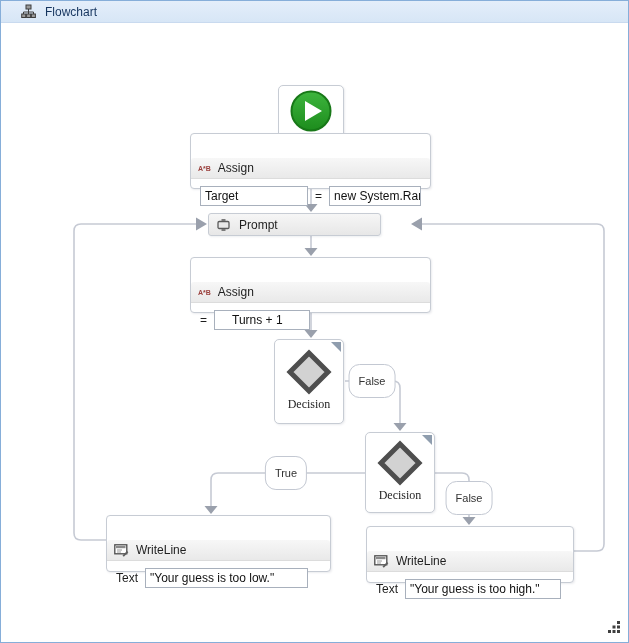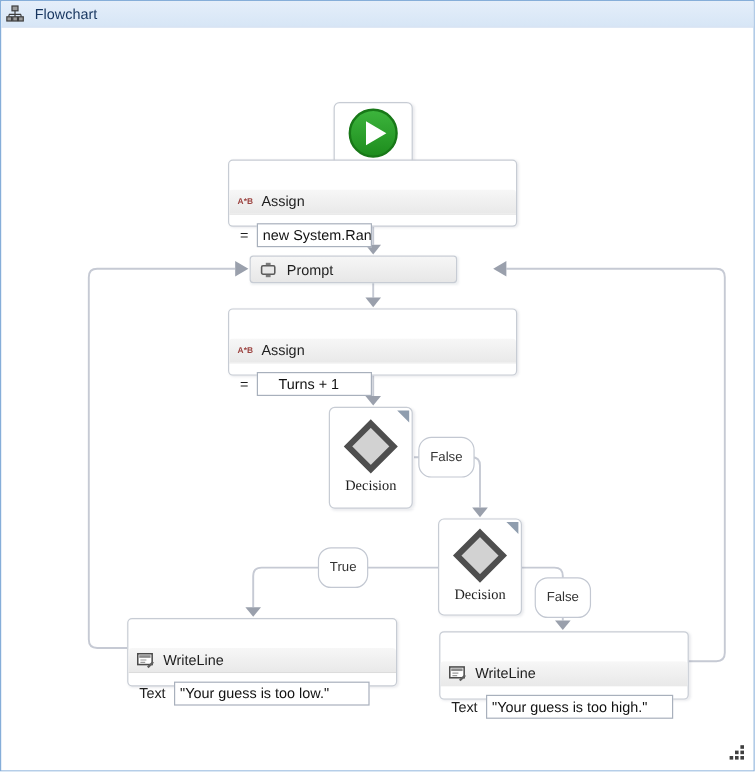--- a/index.html
+++ b/index.html
@@ -1,20 +1,20 @@
 <!DOCTYPE html>
 <html><head>
 <meta charset="utf-8">
 <style>
   html,body{margin:0;padding:0;background:#ffffff;font-family:"Liberation Sans",sans-serif;}
   *{box-sizing:border-box;}
   #designer{position:relative;width:629px;height:643px;border:1px solid #86aed9;background:#ffffff;overflow:hidden;}
   
   #titlebar{position:absolute;left:0;top:0;width:100%;height:22px;background:linear-gradient(#e4eefa,#d7e6f6);
-    display:flex;align-items:center;padding-left:4px;gap:9px;border-bottom:1px solid #c9daef;z-index:4;}
+    display:flex;align-items:center;padding-left:20px;gap:9px;border-bottom:1px solid #c9daef;z-index:4;}
   #titlebar .title{font-size:12px;color:#16355f;}
   
   #wires{position:absolute;left:0;top:0;z-index:1;}
   .wire{fill:none;stroke:#c6cad4;stroke-width:1.6px;}
   .arrow{fill:#9aa0ac;stroke:none;}
   
   .card{position:absolute;background:#ffffff;border:1px solid #c7ccd4;border-radius:4px;
     box-shadow:1px 1px 2px rgba(110,120,140,.14);z-index:2;}
   .hdr{height:21px;display:flex;align-items:center;gap:7px;padding:0 7px;
     background:linear-gradient(#f7f7f7,#e9e9e9);border-bottom:1px solid #dcdcdc;
@@ -104,20 +104,21 @@
     </svg>
     <div class="lbl">Start</div>
   </div>
 
   <div class="card" style="left:189px;top:132px;width:241px;height:56px;">
     <div class="hdr">
       <span class="assignicon">A*B</span>
       <span>Assign</span>
     </div>
     <div class="body">
+      <div class="tbox" style="width:113px;">Target</div>
       <span>=</span>
       <div class="tbox" style="width:96px;">new System.Random</div>
     </div>
   </div>
 
   <div id="promptbar">
     <svg width="15" height="14" viewBox="0 0 15 14">
       <rect x="2" y="3.5" width="11" height="7" rx="1.2" fill="#e8e8e8" stroke="#5a5a5a" stroke-width="1.3"></rect>
       <rect x="5.5" y="1" width="4" height="2" fill="#7a7a7a"></rect>
       <rect x="5.5" y="11" width="4" height="2" fill="#7a7a7a"></rect>

